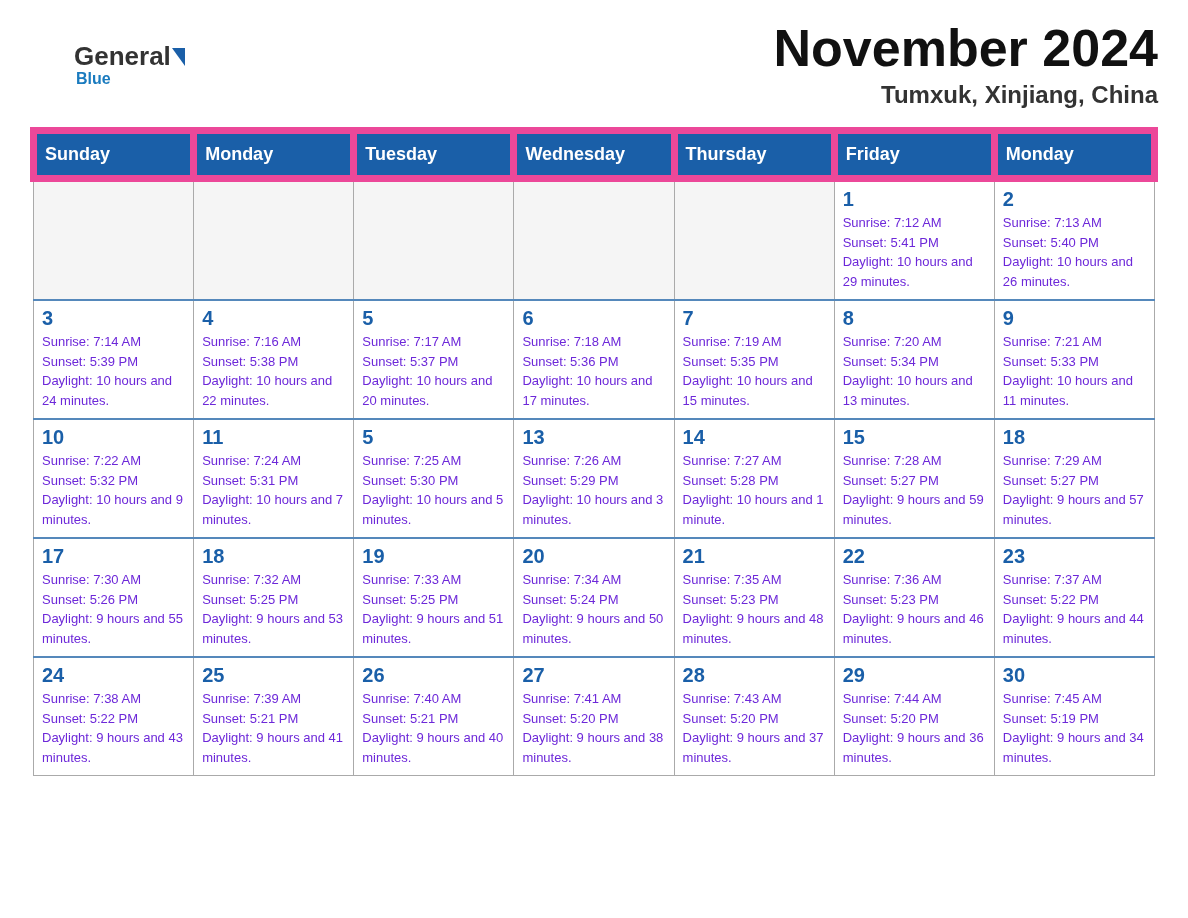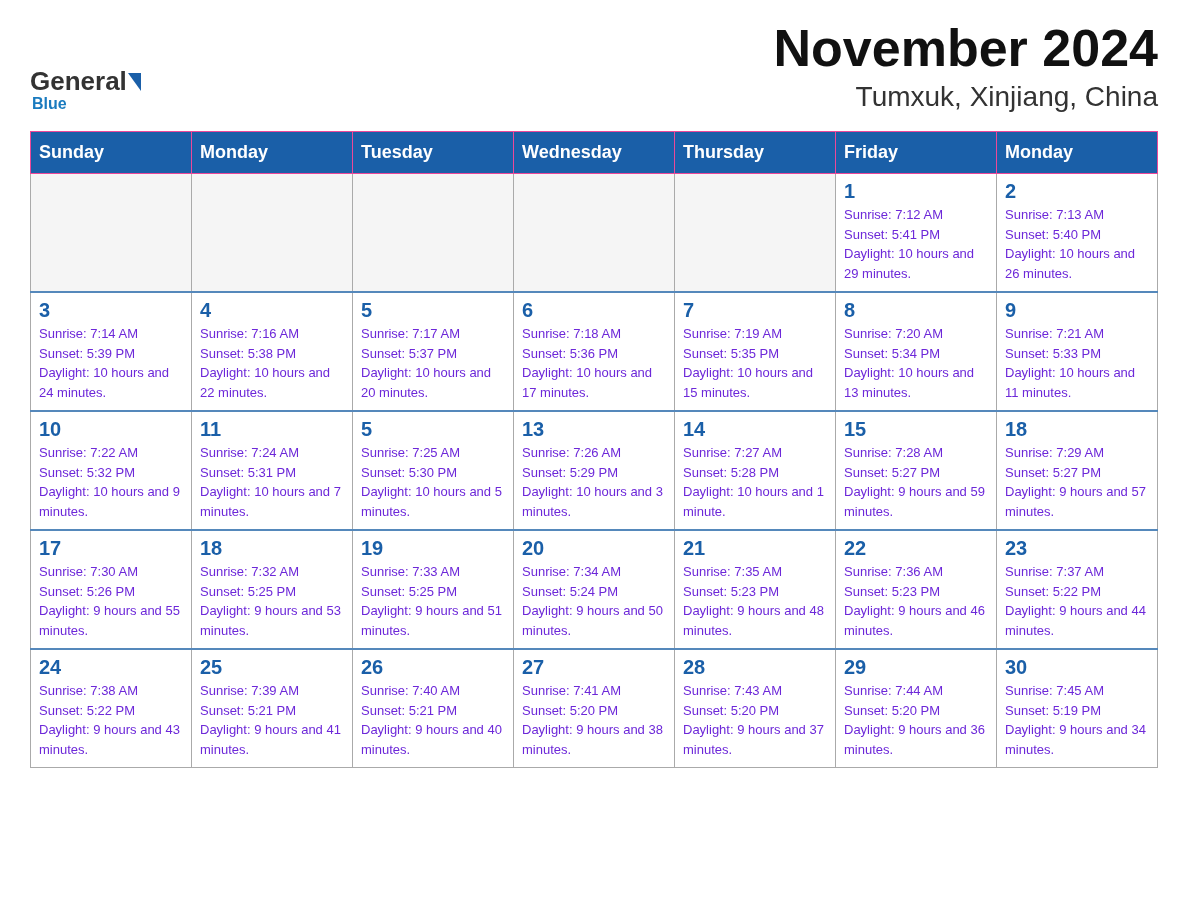--- a/index.html
+++ b/index.html
@@ -7,22 +7,23 @@
       font-family: Arial, Helvetica, sans-serif;
       background: #fff;
       color: #222;
       width: 1188px;
       min-height: 918px;
       padding: 20px 30px;
     }
     .header-area {
       display: flex;
       justify-content: space-between;
-      align-items: flex-end;
+      align-items: center;
       margin-bottom: 18px;
+      margin-left: 44px;
     }
     .logo {
       display: flex;
       flex-direction: column;
       align-items: flex-start;
     }
     .logo-text {
       display: flex;
       align-items: center;
       font-size: 26px;
@@ -49,38 +50,38 @@
     .title-area {
       text-align: right;
     }
     .title-area h1 {
       font-size: 52px;
       font-weight: 900;
       color: #111;
       line-height: 1.1;
     }
     .title-area h2 {
-      font-size: 28px;
-      font-weight: normal;
+      font-size: 24px;
+      font-weight: bold;
       color: #333;
       margin-top: 4px;
     }
     .calendar-table {
       width: 100%;
       border-collapse: collapse;
       table-layout: fixed;
     }
     .calendar-table thead tr th {
       background-color: #1a5fa8;
       color: #fff;
       font-size: 18px;
       font-weight: bold;
       padding: 10px 8px;
       text-align: left;
-      border: 1px solid #ec4899;
+      border: 7px solid #ec4899;
     }
     .calendar-table tbody tr td {
       vertical-align: top;
       padding: 6px 8px 8px 8px;
       border: 1px solid #aaa;
       font-size: 13px;
       color: #333;
       height: 110px;
       background: #fff;
     }

